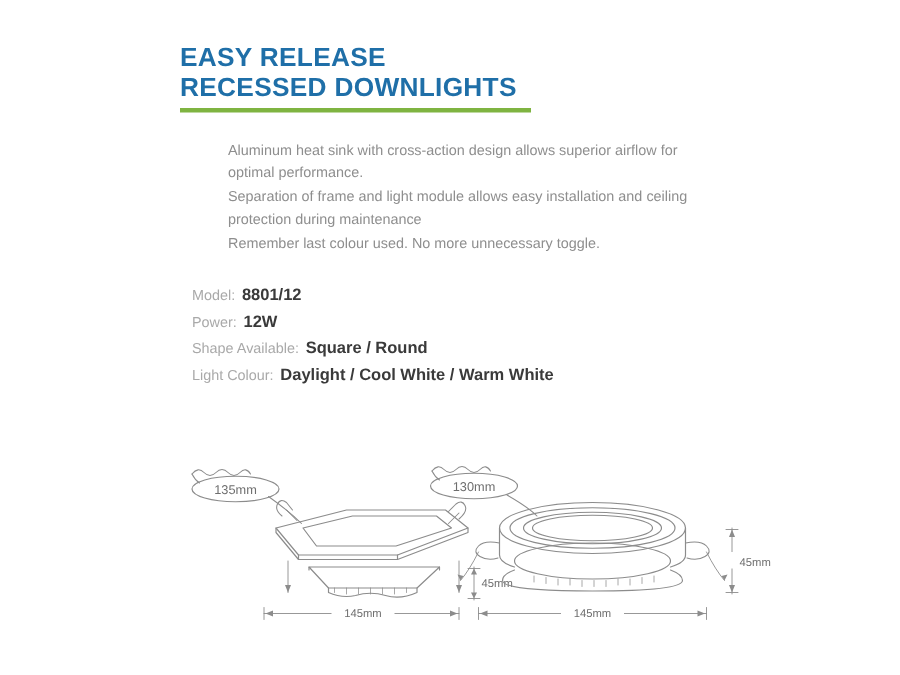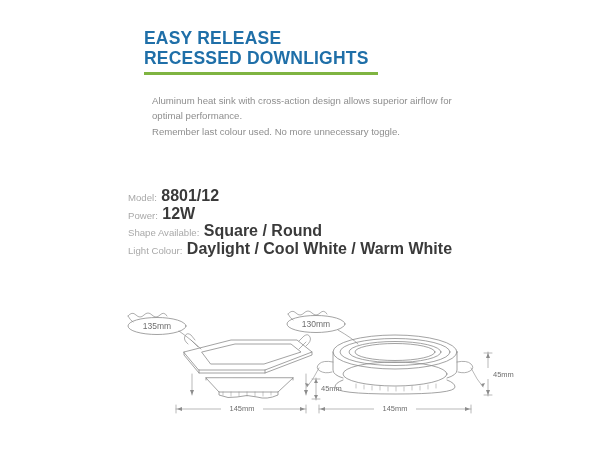--- a/index.html
+++ b/index.html
@@ -16,21 +16,21 @@
   }
   .page {
     position: absolute;
     inset: 0;
     background: #ffffff;
   }
 
   
   .heading-block {
     position: absolute;
-    left: 144px;
+    left: 120px;
     top: 28px;
     width: 300px;
   }
   .heading-line {
     color: #1f6fa8;
     font-size: 17.5px;
     font-weight: bold;
     letter-spacing: 0.2px;
     line-height: 20px;
     white-space: nowrap;
@@ -66,21 +66,21 @@
     line-height: 15.5px;
     white-space: nowrap;
   }
   .spec-label {
     color: #a9a9a9;
     font-size: 9.6px;
     text-align: right;
   }
   .spec-value {
     color: #3a3a3a;
-    font-size: 16px;
+    font-size: 11px;
     font-weight: bold;
     text-align: center;
   }
 
   
   .drawings {
     position: absolute;
     left: 16px;
     top: 300px;
     width: 600px;
@@ -94,20 +94,21 @@
 <div class="page">
 
   <div class="heading-block">
     <div class="heading-line">EASY RELEASE</div>
     <div class="heading-line">RECESSED DOWNLIGHTS</div>
     <div class="heading-rule"></div>
   </div>
 
   <div class="intro">
     <p>Aluminum heat sink with cross-action design allows superior airflow for optimal performance.</p>
+    <p>Separation of frame and light module allows easy installation and ceiling protection during maintenance</p>
     <p>Remember last colour used. No more unnecessary toggle.</p>
   </div>
 
   <div class="specs">
     <div class="spec-row">
       <span class="spec-label">Model:</span>
       <span class="spec-value">8801/12</span>
     </div>
     <div class="spec-row">
       <span class="spec-label">Power:</span>

